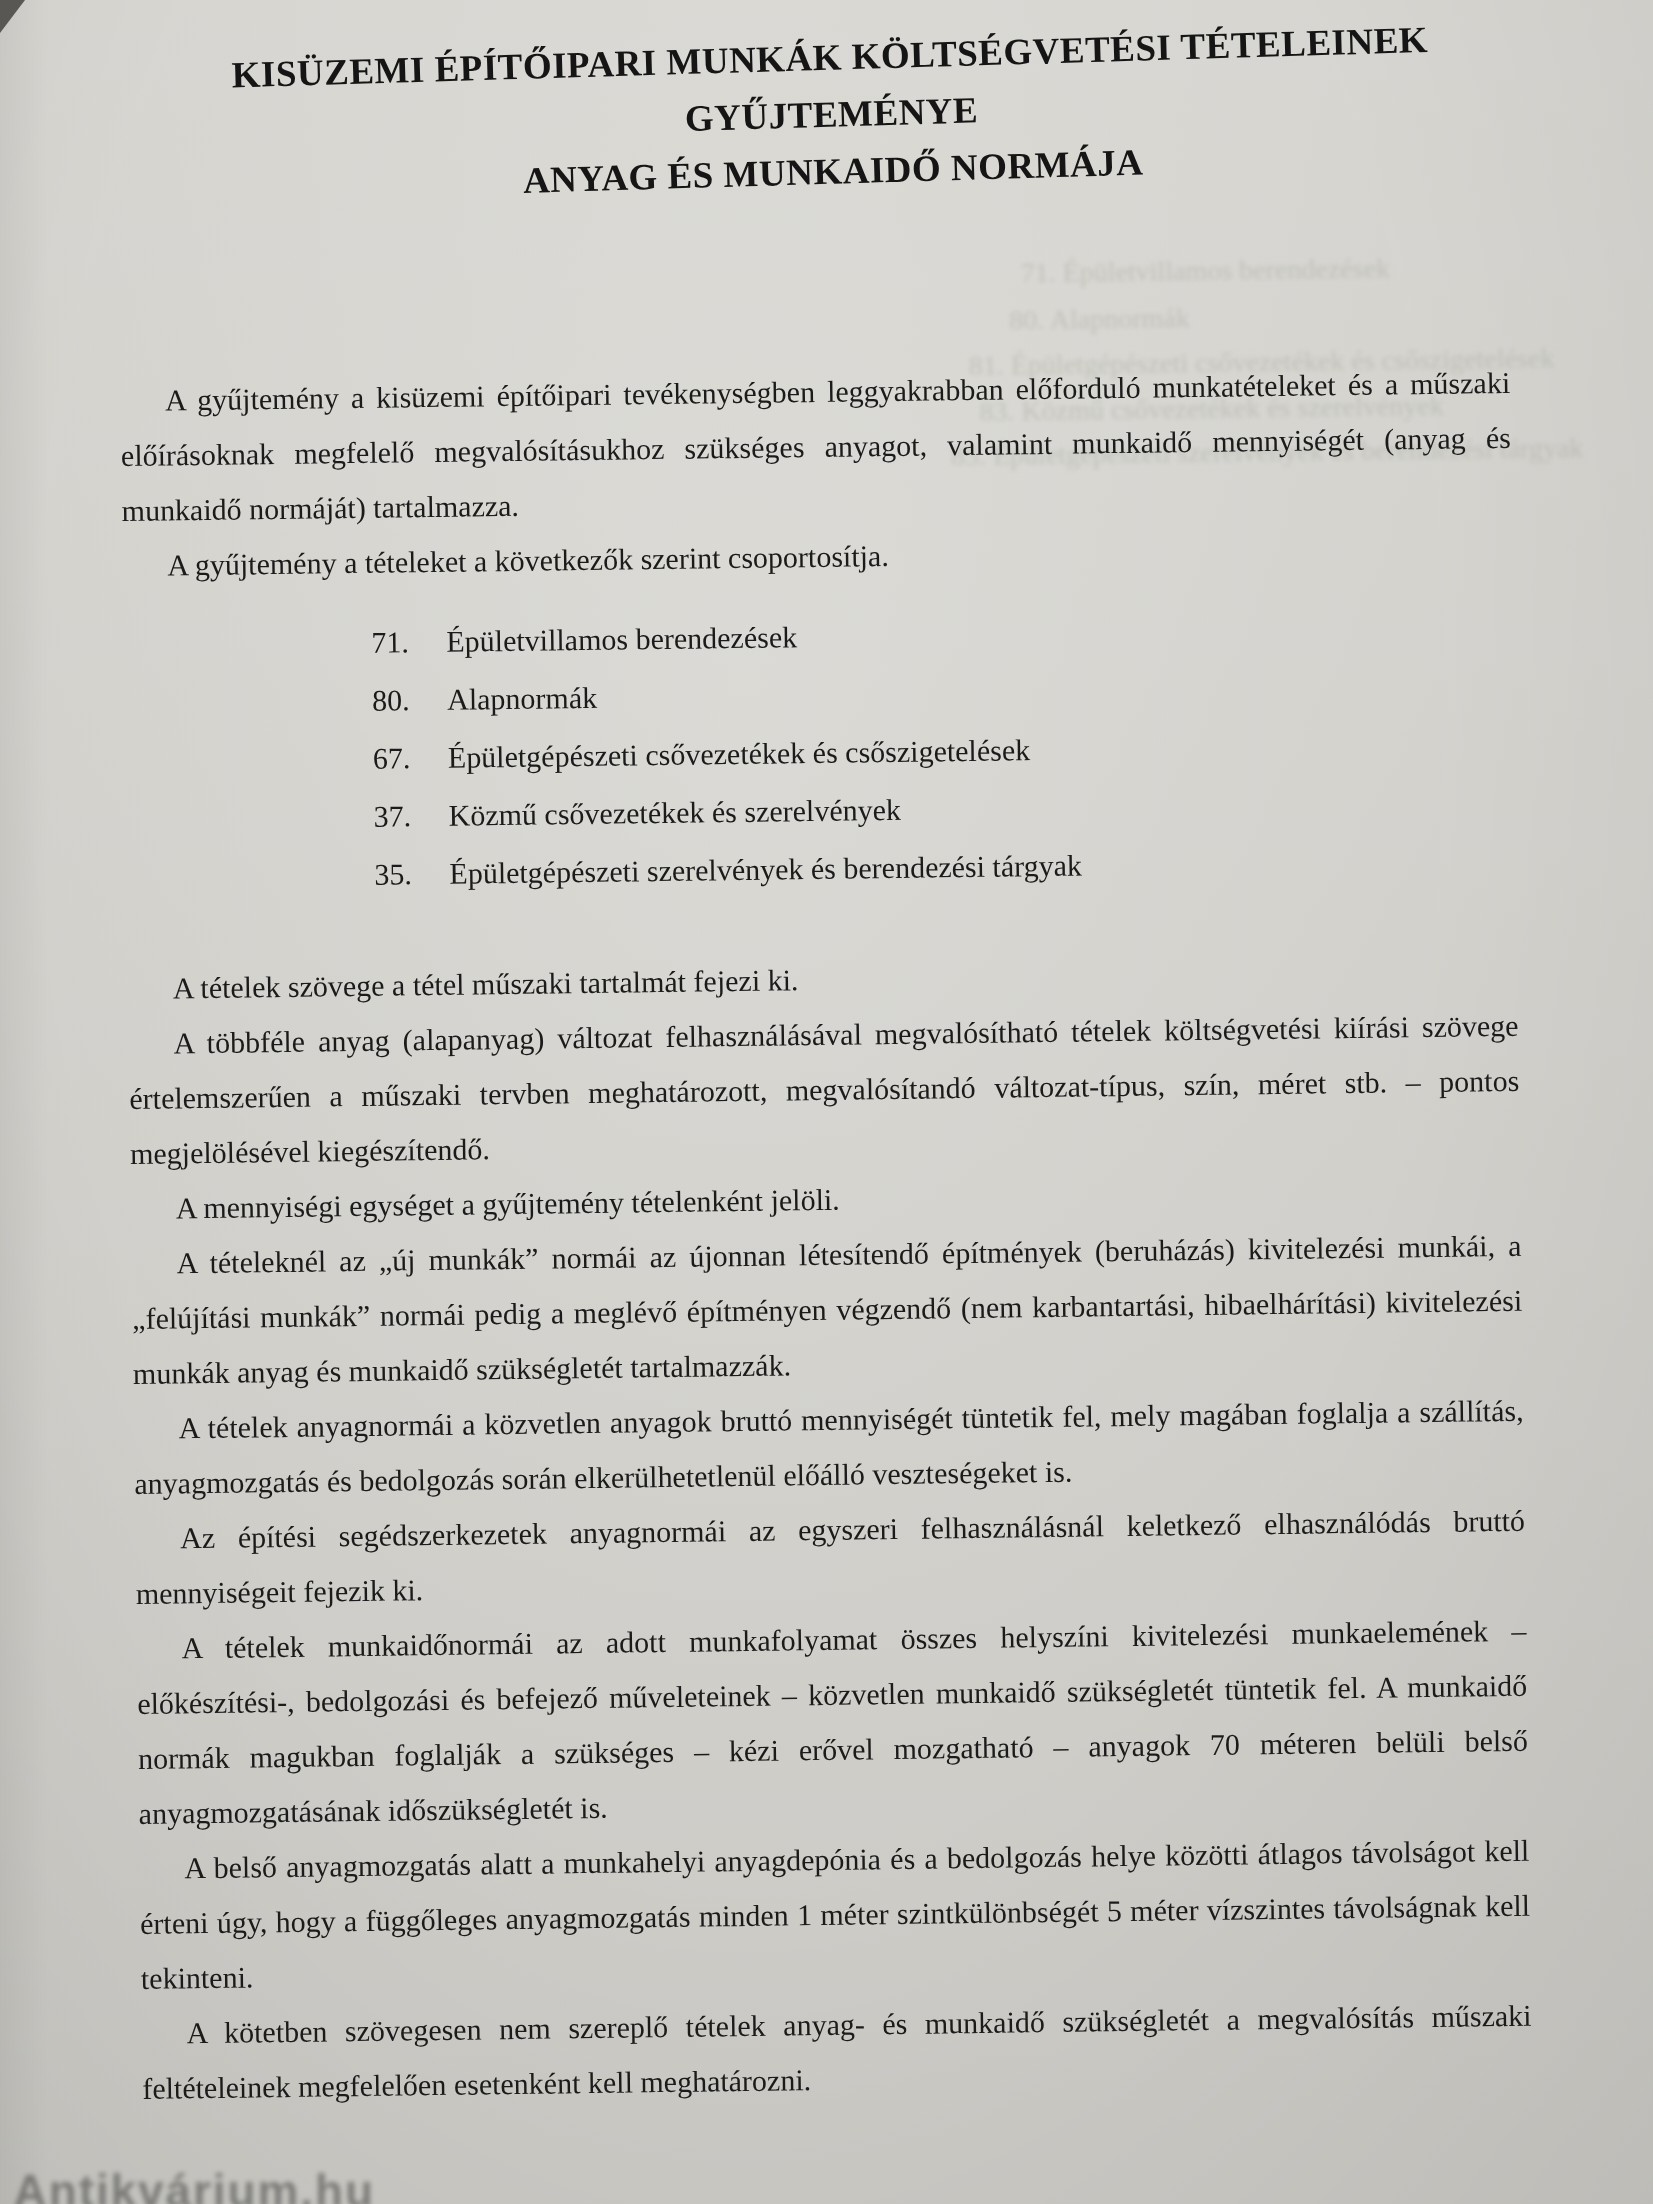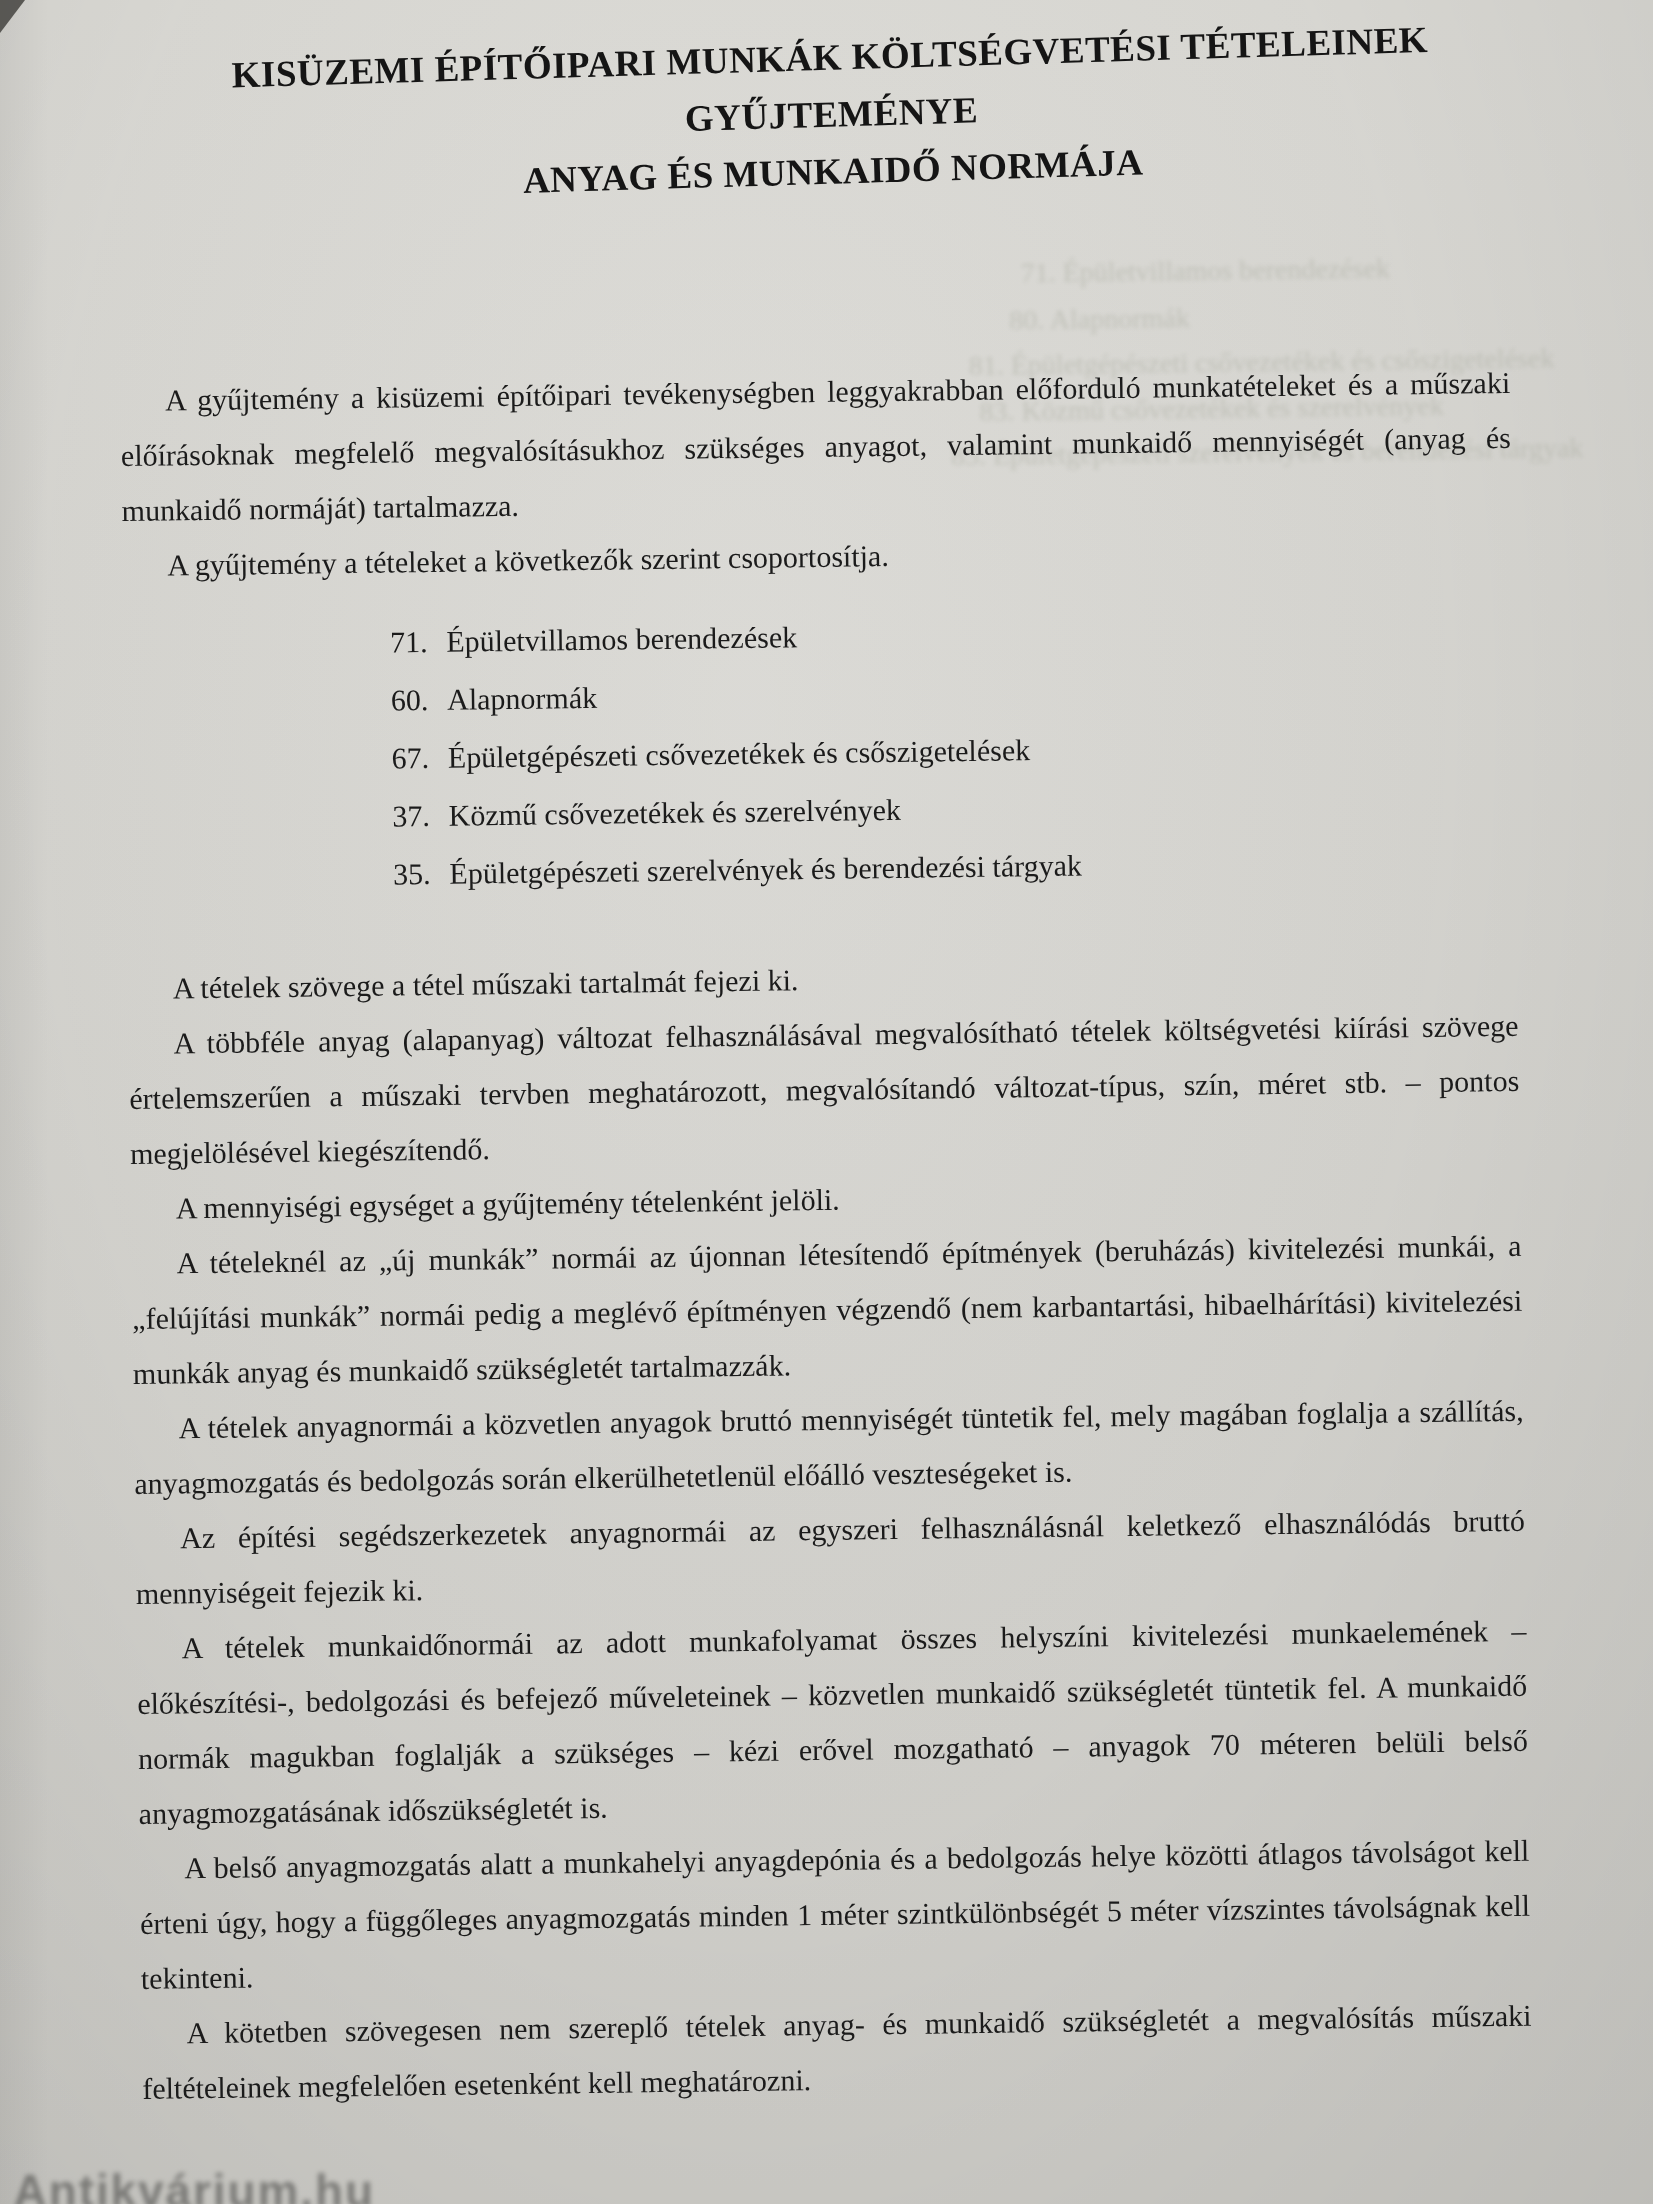--- a/index.html
+++ b/index.html
@@ -46,21 +46,21 @@
     text-align:justify;text-justify:inter-word;
   }
   .group p{margin:0;text-indent:45px;}
   .g1{top:364px;}
   .g2{top:952px;}
   .catlist{
     position:absolute;left:377px;top:608px;
     font-size:30px;line-height:58px;
   }
   .catlist .row{display:flex;}
-  .catlist .num{width:75px;flex:0 0 auto;text-align:center;}
+  .catlist .num{width:75px;flex:0 0 auto;}
   
   .ghost{position:absolute;inset:0;pointer-events:none;}
   .ghost .gl{
     position:absolute;white-space:nowrap;
     font-size:28px;color:#a9ab9f;
     opacity:.48;filter:blur(1.9px);
   }
   .gl0{left:1031px;top:260px;}
   .gl1{left:1019px;top:307px;}
   .gl2{left:978px;top:352px;}
@@ -103,21 +103,21 @@
       <p>A gyűjtemény a kisüzemi építőipari tevékenységben leggyakrabban előforduló munkatételeket és a műszaki előírásoknak megfelelő megvalósításukhoz szükséges anyagot, valamint munkaidő mennyiségét (anyag és munkaidő normáját) tartalmazza.</p>
       <p>A gyűjtemény a tételeket a következők szerint csoportosítja.</p>
     </div>
 
     <div class="catlist">
       <div class="row">
         <span class="num">71.</span>
         <span class="lab">Épületvillamos berendezések</span>
       </div>
       <div class="row">
-        <span class="num">60.</span>
+        <span class="num">80.</span>
         <span class="lab">Alapnormák</span>
       </div>
       <div class="row">
         <span class="num">67.</span>
         <span class="lab">Épületgépészeti csővezetékek és csőszigetelések</span>
       </div>
       <div class="row">
         <span class="num">37.</span>
         <span class="lab">Közmű csővezetékek és szerelvények</span>
       </div>

